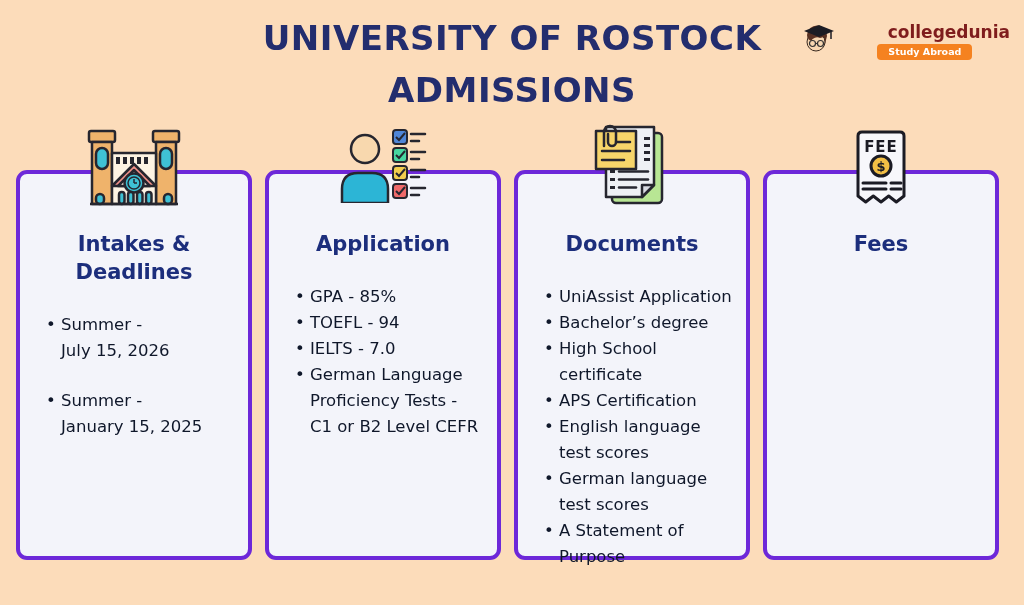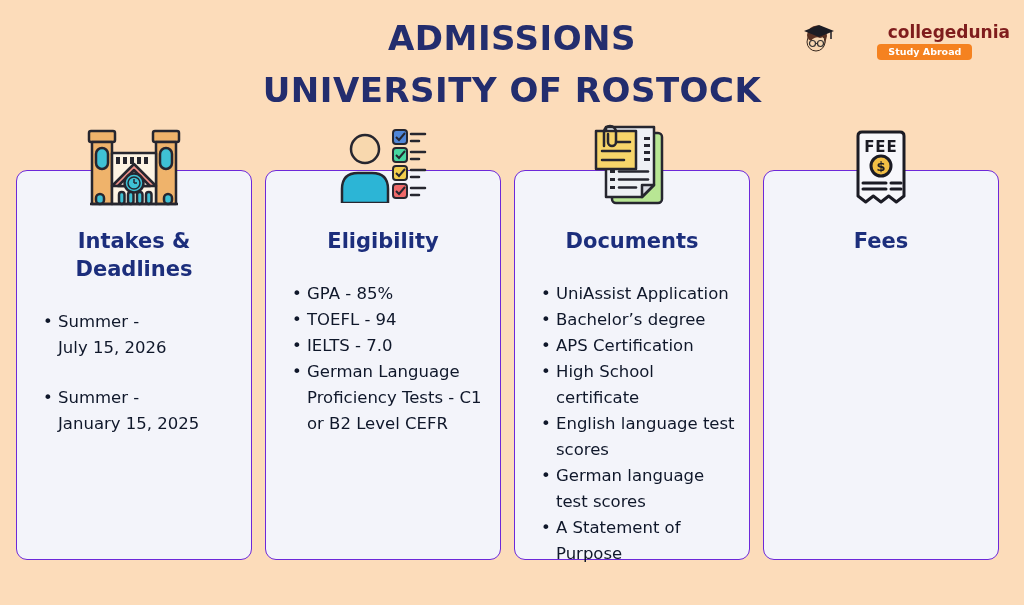--- a/index.html
+++ b/index.html
@@ -31,21 +31,21 @@
   }
 
   
   .cards {
     position:absolute; left:16px; top:170px; width:983px; height:390px;
     display:flex; gap:13px;
   }
   .card-col { position:relative; flex:1; }
   .card {
     position:absolute; inset:0;
-    background:#f3f4fa; border:1px solid #6d28d9; border-radius:11px;
+    background:#f3f4fa; border:4px solid #6d28d9; border-radius:11px;
     padding:56px 14px 0;
   }
   .icon-holder {
     position:absolute; left:50%; transform:translateX(-50%); z-index:2;
   }
   .icon-building { top:-42px; }
   .icon-person   { top:-45px; }
   .icon-docs     { top:-47px; }
   .icon-fee      { top:-42px; }
 
@@ -68,22 +68,22 @@
   }
   .fee-block + .fee-block { margin-top:24px; }
   .fee-label { font-weight:bold; color:#1c2e7c; font-size:17px; line-height:26px; }
 </style>
 </head>
 <body>
 
 <div class="page">
 
   <div class="title">
+    <div>UNIVERSITY OF ROSTOCK</div>
     <div>ADMISSIONS</div>
-    <div>UNIVERSITY OF ROSTOCK</div>
   </div>
 
   <div class="logo">
     <span>
       <svg width="34" height="32" viewBox="0 0 34 32">
         <path d="M6,13 a10,10 0 0 1 20,1 l-2,8 a9,9 0 0 1 -17,-2 Z" fill="#5a3123"></path>
         <circle cx="15" cy="20" r="9" fill="#f7d7b2" stroke="#3a2a20" stroke-width="1"></circle>
         <path d="M7,17 a9,9 0 0 1 13,-6 l3,4 -4,1 a7,7 0 0 0 -9,3 Z" fill="#5a3123"></path>
         <polygon points="3,9 18,3 33,9 18,15" fill="#1c1c24"></polygon>
         <line x1="30" y1="10" x2="30" y2="17" stroke="#1c1c24" stroke-width="1.5"></line>
@@ -171,21 +171,21 @@
             <line x1="72" y1="27" x2="86" y2="27"></line> 
               <line x1="72" y1="34" x2="80" y2="34"></line>
             <line x1="72" y1="45" x2="86" y2="45"></line> 
               <line x1="72" y1="52" x2="80" y2="52"></line>
             <line x1="72" y1="63" x2="86" y2="63"></line> 
               <line x1="72" y1="70" x2="80" y2="70"></line>
           </g>
         </svg>
       </div>
       <section class="card">
-        <h2 class="card-title">Eligibility</h2>
+        <h2 class="card-title">Application</h2>
         <ul class="list">
           <li>GPA - 85%</li>
           <li>TOEFL - 94</li>
           <li>IELTS - 7.0</li>
           <li>German Language Proficiency Tests - C1 or B2 Level CEFR</li>
         </ul>
       </section>
     </div>
 
     <div class="card-col">
@@ -217,22 +217,22 @@
             </g>
           </g>
           <path d="M10,23 V9 a6,6 0 0 1 12,0 V19 a4,4 0 0 1 -8,0 V11" fill="none" stroke="#26262f" stroke-width="2.5" stroke-linecap="round"></path>
         </svg>
       </div>
       <section class="card">
         <h2 class="card-title">Documents</h2>
         <ul class="list">
           <li>UniAssist Application</li>
           <li>Bachelor’s degree</li>
+          <li>High School certificate</li>
           <li>APS Certification</li>
-          <li>High School certificate</li>
           <li>English language test scores</li>
           <li>German language test scores</li>
           <li>
             <span>A Statement of</span><br>
             <span>Purpose</span>
           </li>
         </ul>
       </section>
     </div>
 

